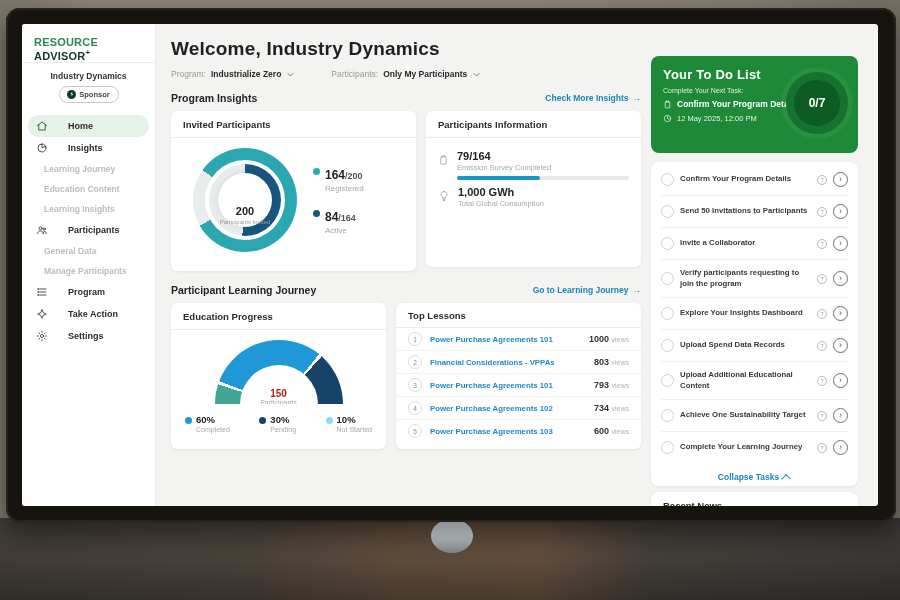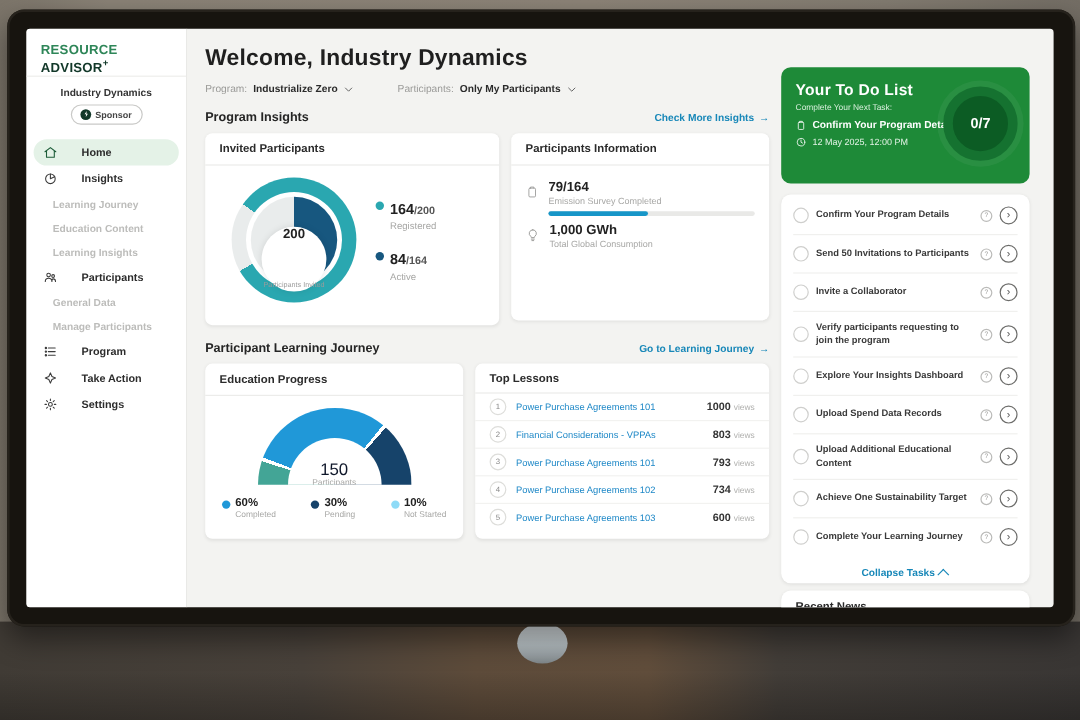--- a/index.html
+++ b/index.html
@@ -49,21 +49,21 @@
   .card-h{padding:8px 12px 7px;border-bottom:1px solid #ececea;font-size:9.5px;font-weight:bold;color:#2b2b2b;}
 
   
   .card-invited{width:245px;height:160px;}
   .inv-body{display:flex;align-items:center;gap:16px;padding:10px 10px 10px 22px;}
   .donut{position:relative;width:104px;height:104px;}
   .donut .ring{position:absolute;border-radius:50%;}
   .d-outer{left:0;top:0;width:104px;height:104px;}
   .d-g1{left:12px;top:12px;width:80px;height:80px;background:#fff;}
   .d-inner{left:16px;top:16px;width:72px;height:72px;}
-  .d-hole{left:25px;top:41px;width:54px;height:54px;background:#fff;box-shadow:0 0 6px rgba(0,0,0,.10);display:flex;flex-direction:column;align-items:center;justify-content:space-between;}
+  .d-hole{left:25px;top:25px;width:54px;height:54px;background:#fff;box-shadow:0 0 6px rgba(0,0,0,.10);display:flex;flex-direction:column;align-items:center;justify-content:flex-end;}
   .d-hole .cv{font-size:11px;font-weight:bold;color:#222;}
   .d-hole .cl{font-size:6px;color:#9b9b9b;text-align:center;line-height:1.3;margin-top:2px;}
   .legend-v{display:flex;flex-direction:column;gap:14px;}
   .leg-item{display:flex;align-items:flex-start;gap:5px;}
   .dot{width:7px;height:7px;border-radius:50%;margin-top:3px;}
   .dot-teal{background:#2aa7b0;}
   .dot-darkblue{background:#17577f;}
   .dot-blue{background:#2098d8;}
   .dot-navy{background:#16436a;}
   .dot-light{background:#8edbf7;}
@@ -81,34 +81,34 @@
   .pbar{margin-top:4px;width:172px;height:4px;border-radius:2px;background:#e9e9e7;}
   .pfill{height:4px;border-radius:2px;background:#1796c8;}
 
   
   .card-edu{width:215px;height:146px;}
   .edu-body{position:relative;padding-top:10px;}
   .gauge{position:relative;width:128px;height:64px;margin:0 auto;overflow:hidden;}
   .gauge-full{position:absolute;left:0;top:0;width:128px;height:128px;border-radius:50%;}
   .gauge-hole{position:absolute;left:25px;top:25px;width:78px;height:78px;border-radius:50%;background:#fff;}
   .gauge-txt{position:absolute;left:0;right:0;bottom:-2px;text-align:center;}
-  .gauge-txt .cv{font-size:14px;font-weight:normal;color:#0f172a;}
+  .gauge-txt .cv{font-size:10px;font-weight:bold;color:#b91c1c;}
   .gauge-txt .cl{font-size:7px;color:#a7a7a5;}
   .edu-legend{display:flex;justify-content:space-between;padding:10px 14px 0;}
   .eleg{display:flex;gap:4px;align-items:flex-start;}
   .eleg .ev{font-size:9.5px;font-weight:bold;color:#222;}
   .eleg .el{font-size:7px;color:#a7a7a5;margin-top:1px;}
 
   
   .card-lessons{width:245px;height:146px;}
   .card-lessons .card-h{padding:7px 12px 6px;}
   .lesson{display:flex;align-items:center;gap:8px;padding:4px 12px;border-bottom:1px solid #f2f2f0;}
   .lesson:last-child{border-bottom:none;}
   .rank{width:12px;height:12px;min-width:12px;border:1px solid #ddddda;border-radius:50%;display:flex;align-items:center;justify-content:center;font-size:6.5px;color:#888;}
-  .ltitle{flex:1;font-size:7.8px;font-weight:normal;color:#1e88c7;cursor:pointer;}
+  .ltitle{flex:1;font-size:7.8px;font-weight:bold;color:#1e88c7;cursor:pointer;}
   .lviews{font-size:9px;font-weight:bold;color:#333;}
   .lviews .vs{font-size:7px;font-weight:normal;color:#b0b0ae;}
 
   
   .rightcol{position:absolute;left:495px;top:14px;width:207px;}
   .todo-panel{position:absolute;left:0;top:18px;width:207px;height:97px;background:#1e8a38;border-radius:8px;padding:11px 12px;box-sizing:border-box;color:#fff;}
   .todo-panel .tp-title{font-size:13px;font-weight:bold;letter-spacing:.2px;}
   .todo-panel .tp-sub{font-size:7px;margin-top:5px;color:#d8efdc;}
   .tp-row{display:flex;align-items:center;gap:5px;margin-top:5px;}
   .tp-row svg{width:9px;height:9px;stroke:#fff;fill:none;stroke-width:1.8;stroke-linecap:round;stroke-linejoin:round;}

